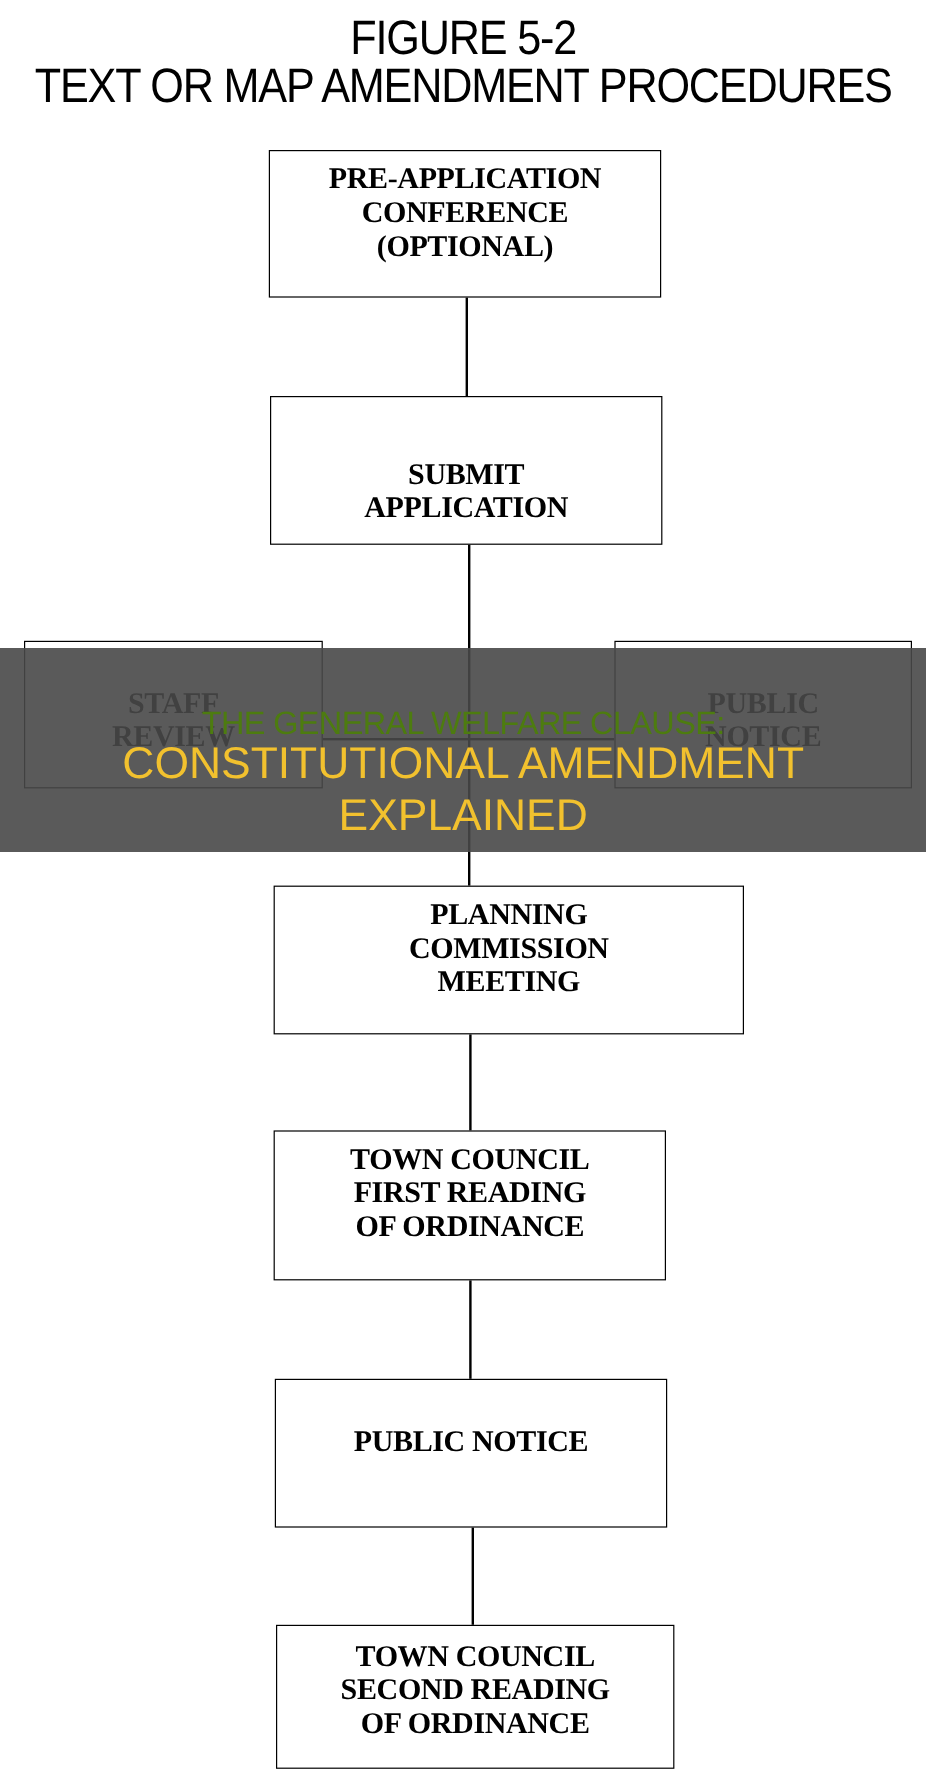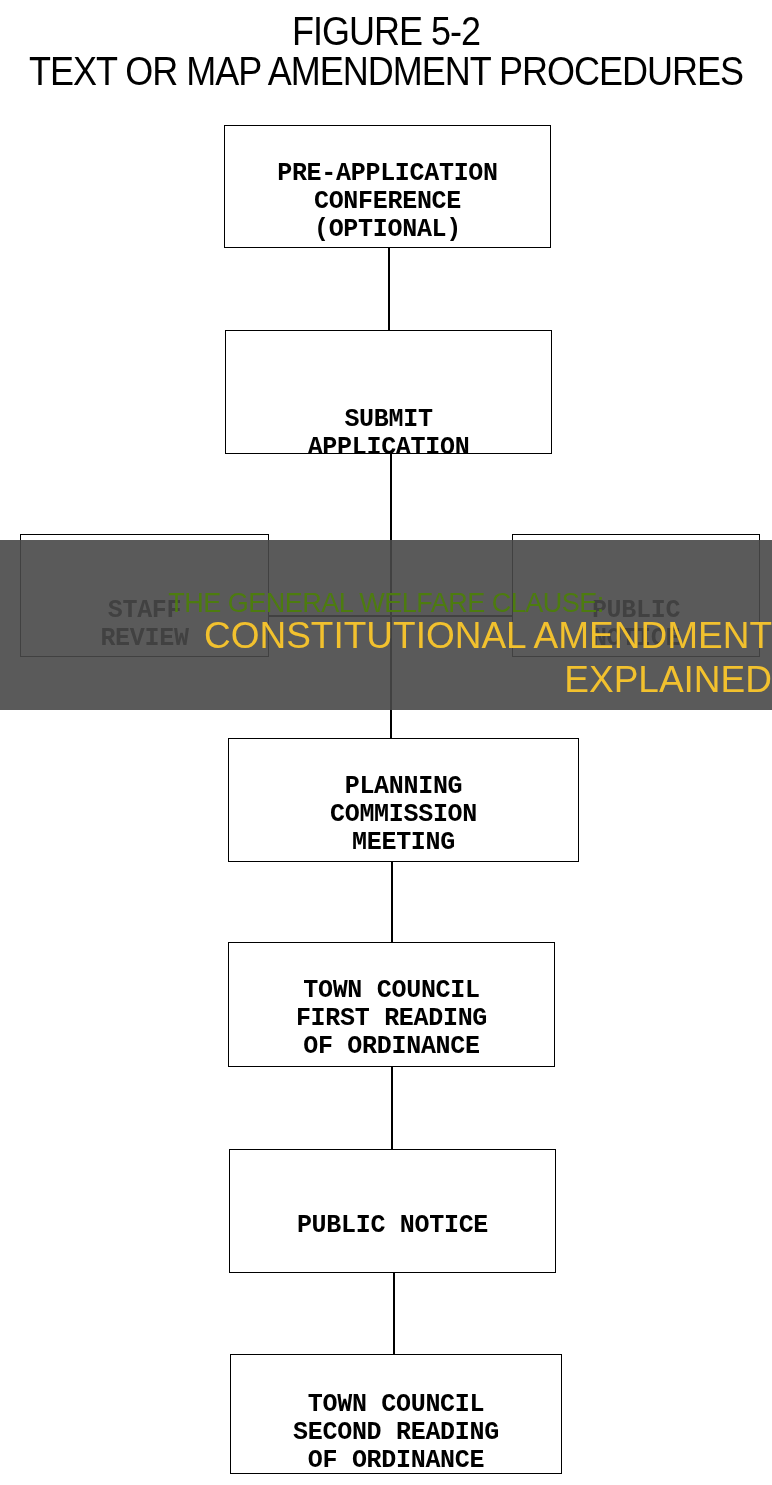--- a/index.html
+++ b/index.html
@@ -14,35 +14,35 @@
     font-family: "Liberation Sans", sans-serif;
     font-size: 36px; line-height: 38px; letter-spacing: -1px;
     transform: scaleY(1.12); transform-origin: top;
   }
   .box {
     position: absolute; border: 1.5px solid #000; background: #fff;
     box-sizing: border-box; display: flex; align-items: flex-start; justify-content: center;
     text-align: center;
   }
   .box span {
-    font-family: Liberation Mono, monospace; font-weight: bold;
-    font-size: 25px; line-height: 28px; white-space: pre-line; letter-spacing: -0.3px; margin-top: 24px;
+    font-family: Liberation Serif, serif; font-weight: bold;
+    font-size: 25px; line-height: 28px; white-space: pre-line; letter-spacing: -0.3px;
   }
   .vline { position: absolute; width: 1.5px; background: #000; }
   .hline { position: absolute; height: 1.5px; background: #000; }
   .overlay {
     position: absolute; left: 0; top: 540px; width: 772px; height: 170px;
     background: rgba(72,72,72,0.90);
   }
   .ov-sub {
     position: absolute; left: 0; width: 772px; top: 588px; text-align: center;
     color: #4d7c0f; font-size: 27px; line-height: 30px; letter-spacing: -0.5px;
   }
   .ov-main {
-    position: absolute; left: 0; width: 772px; top: 614px; text-align: right;
+    position: absolute; left: 0; width: 772px; top: 614px; text-align: center;
     color: #f2c12e; font-size: 37px; line-height: 44px; letter-spacing: 0px;
   }
 </style>
 </head>
 <body>
 
 <div class="fig-title" style="top:10px;">FIGURE 5-2</div>
 <div class="fig-title" style="top:50px;">TEXT OR MAP AMENDMENT PROCEDURES</div>
 
 <div class="vline" style="left:388px; top:247px; height:84px;"></div>
@@ -62,21 +62,21 @@
 APPLICATION</span>
 </div>
 <div class="box" style="left:20px; top:534px; width:249px; height:123px; padding-top:38px;">
   <span>STAFF
 REVIEW</span>
 </div>
 <div class="box" style="left:512px; top:534px; width:248px; height:123px; padding-top:38px;">
   <span>PUBLIC
 NOTICE</span>
 </div>
-<div class="box" style="left:228px; top:738px; width:351px; height:124px; padding-top:10px;">
+<div class="box" style="left:228px; top:738px; width:392px; height:124px; padding-top:10px;">
   <span>PLANNING
 COMMISSION
 MEETING</span>
 </div>
 <div class="box" style="left:228px; top:942px; width:327px; height:125px; padding-top:10px;">
   <span>TOWN COUNCIL
 FIRST READING
 OF ORDINANCE</span>
 </div>
 <div class="box" style="left:229px; top:1149px; width:327px; height:124px; padding-top:38px;">

